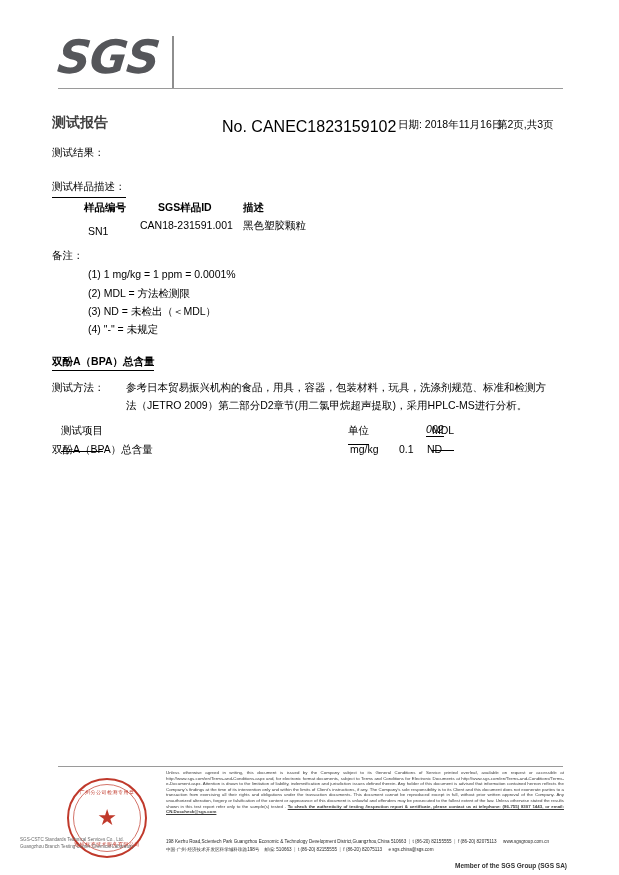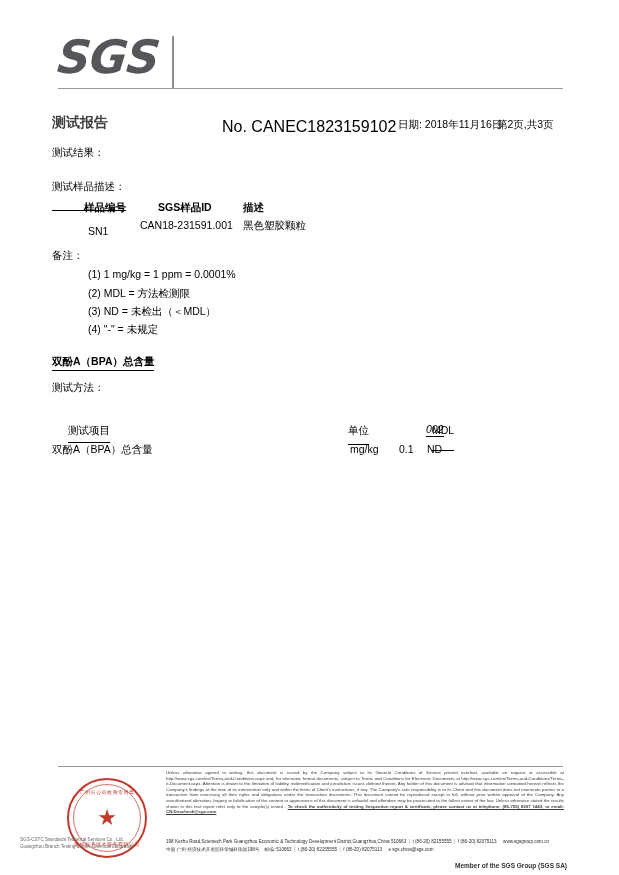--- a/index.html
+++ b/index.html
@@ -90,21 +90,21 @@
   .lbl {
     position: absolute;
     font-size: 10.5px;
     color: #000;
     white-space: nowrap;
   }
   .results-label { left: 52px; top: 146px; }
   .sample-desc-label {
     left: 52px; top: 180px;
     border-bottom: 1px solid #000;
-    padding-bottom: 16px;
+    padding-bottom: 3px;
     text-align: center;
   }
 
   
   .smp-h1 { left: 84px;  top: 201px; font-weight: bold; }
   .smp-h2 { left: 158px; top: 201px; font-weight: bold; }
   .smp-h3 { left: 243px; top: 201px; font-weight: bold; }
   .smp-v1 { left: 88px;  top: 225px; }
   .smp-v2 { left: 140px; top: 219px; }
   .smp-v3 { left: 243px; top: 219px; }
@@ -133,21 +133,21 @@
     line-height: 18px;
     width: 420px;
   }
 
   
   .rt-head {
     position: absolute;
     font-size: 10.5px;
     white-space: nowrap;
   }
-  .rt-h-item   { left: 68px;  top: 424px; border-bottom: 1px solid #000; padding-bottom: 4px; }
+  .rt-h-item   { left: 61px;  top: 424px; border-bottom: 1px solid #000; padding-bottom: 13px; }
   .rt-h-unit   { left: 348px; top: 424px; border-bottom: 1px solid #000; padding-bottom: 6px; }
   .rt-h-mdl    { left: 392px; top: 424px; border-bottom: 1px solid #000; padding-bottom: 14px; margin-left: 40px; }
   .rt-h-sample { left: 426px; top: 423px; border-bottom: 1px solid #000; padding-bottom: 1px; font-style: italic; }
 
   .rt-c-item   { left: 52px;  top: 443px; }
   .rt-c-unit   { left: 350px; top: 443px; }
   .rt-c-mdl    { left: 399px; top: 443px; }
   .rt-c-val    { left: 427px; top: 443px; }
 
   
@@ -283,20 +283,21 @@
   <div class="lbl smp-v3">黑色塑胶颗粒</div>
 
   <div class="lbl notes-label">备注：</div>
   <div class="lbl note-1">(1) 1 mg/kg = 1 ppm = 0.0001%</div>
   <div class="lbl note-2">(2) MDL = 方法检测限</div>
   <div class="lbl note-3">(3) ND = 未检出（＜MDL）</div>
   <div class="lbl note-4">(4) "-" = 未规定</div>
 
   <div class="section-title">双酚A（BPA）总含量</div>
   <div class="lbl method-label">测试方法：</div>
+  <div class="method-line1">参考日本贸易振兴机构的食品，用具，容器，包装材料，玩具，洗涤剂规范、标准和检测方法（JETRO 2009）第二部分D2章节(用二氯甲烷超声提取)，采用HPLC-MS进行分析。</div>
 
   <div class="rt-head rt-h-item">测试项目</div>
   <div class="rt-head rt-h-unit">单位</div>
   <div class="rt-head rt-h-mdl">MDL</div>
   <div class="rt-head rt-h-sample">002</div>
 
   <div class="lbl rt-c-item">双酚A（BPA）总含量</div>
   <div class="lbl rt-c-unit">mg/kg</div>
   <div class="lbl rt-c-mdl">0.1</div>
   <div class="lbl rt-c-val">ND</div>

